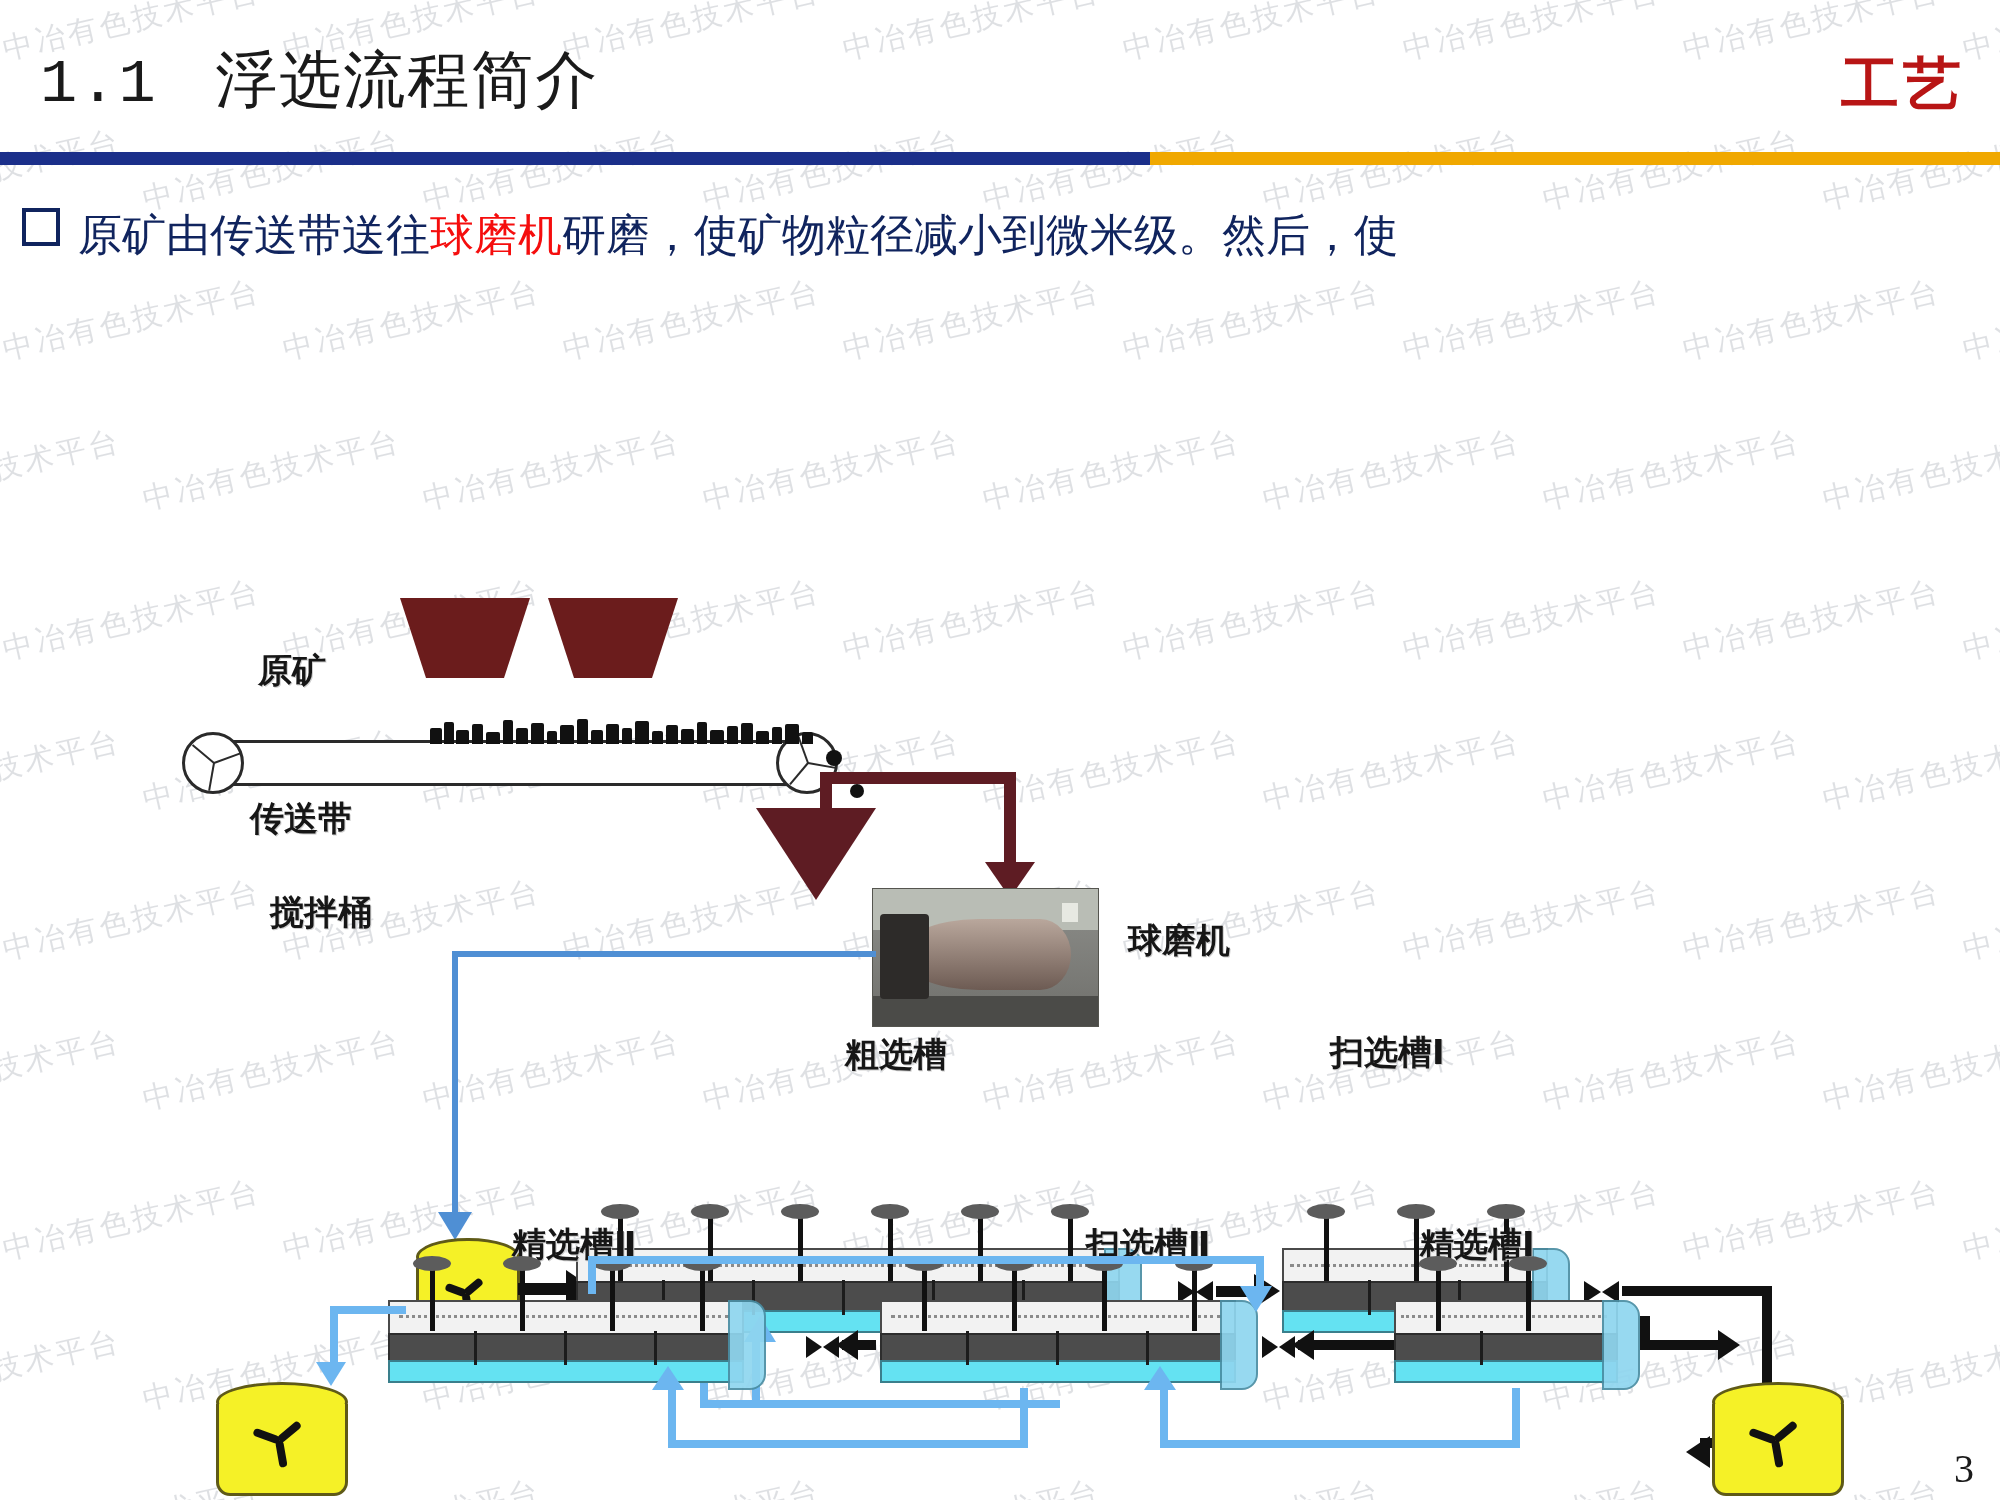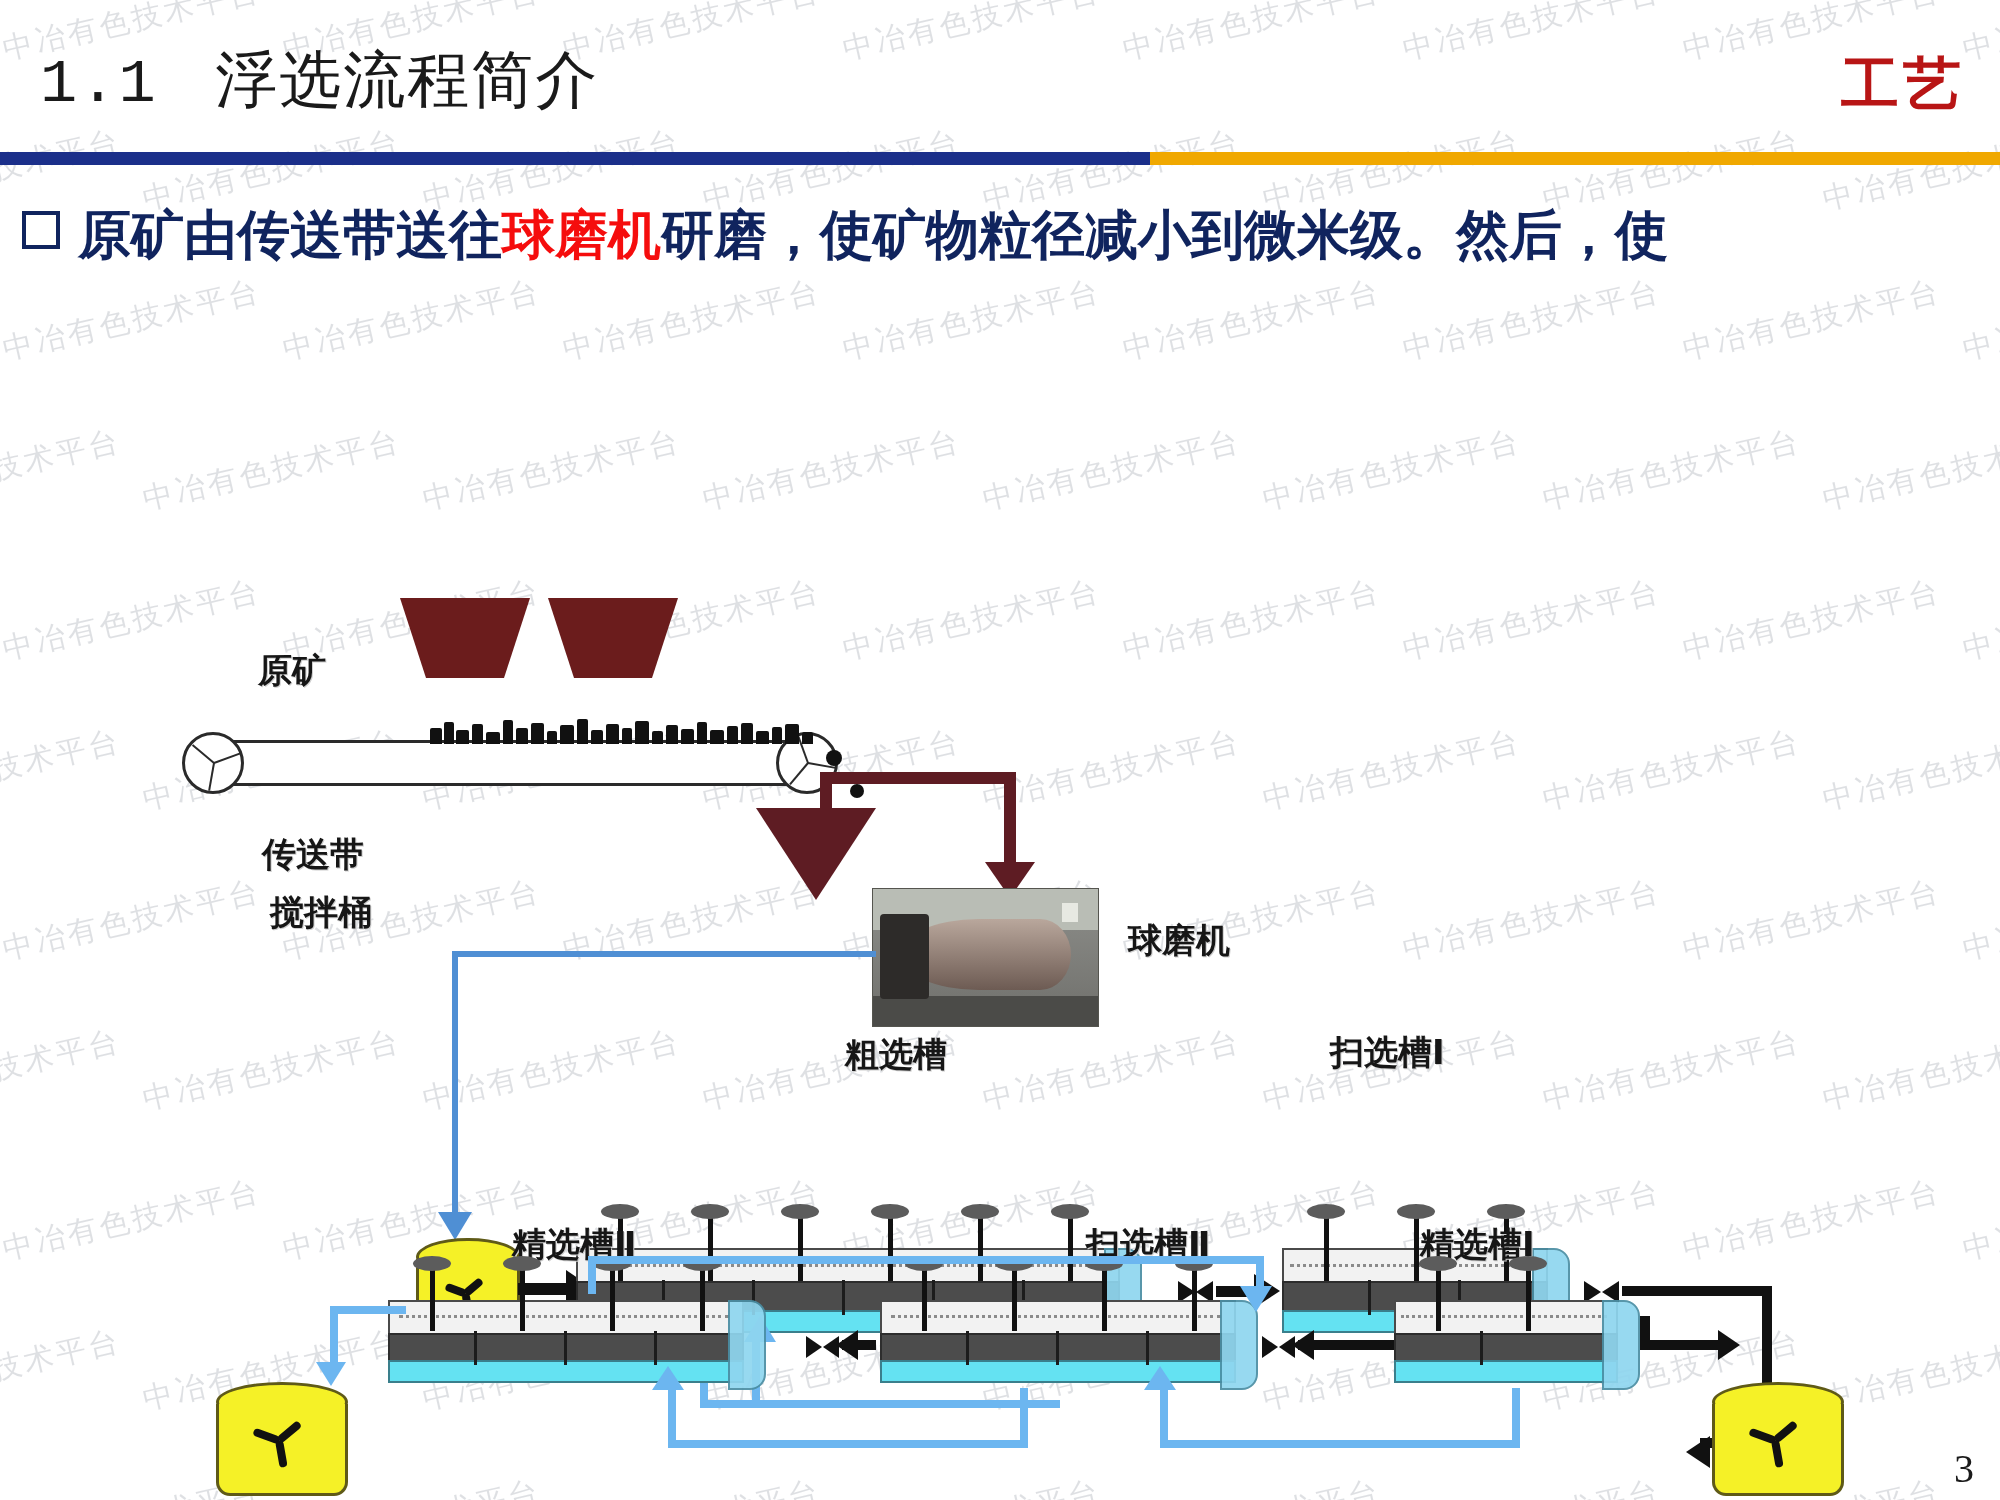--- a/index.html
+++ b/index.html
@@ -52,21 +52,21 @@
   .rule .seg-gold{
     position:absolute;left:1150px;top:0;width:850px;height:13px;
     background:#f0a800;
   }
   
   .para{
     position:absolute;left:22px;top:182px;width:1960px;
     z-index:10;
   }
   .tline{
-    font-size:53px;font-weight:bold;
+    font-size:44px;font-weight:normal;
     color:#10245e;
     line-height:106px;
     white-space:nowrap;
     letter-spacing:0px;
   }
   .tline.l1{text-indent:0;}
   .tline.indent{padding-left:62px;}
   .hl{color:#f50d0d;}
   .bullet-box{
     display:inline-block;
@@ -274,21 +274,21 @@
       <span style="left:311px;bottom:0;width:12px;height:21px;"></span>
     <span style="left:326px;bottom:0;width:13px;height:13px;"></span>
       <span style="left:342px;bottom:0;width:10px;height:17px;"></span>
     <span style="left:355px;bottom:0;width:14px;height:20px;"></span>
       <span style="left:372px;bottom:0;width:11px;height:12px;"></span>
   </div>
   <div class="ore-pile" style="left:826px;top:150px;width:60px;height:70px;">
     <span style="left:0px;top:0px;width:16px;height:16px;border-radius:50%;"></span>
     <span style="left:24px;top:34px;width:14px;height:14px;border-radius:50%;"></span>
   </div>
-  <div class="dlabel" style="left:262px;top:196px;margin-top:36px;">传送带</div>
+  <div class="dlabel" style="left:250px;top:196px;">传送带</div>
 
   <div class="tri-down" style="left:756px;top:208px;"></div>
   <div class="pipe" style="left:820px;top:172px;width:196px;height:12px;"></div>
   <div class="pipe" style="left:820px;top:172px;width:12px;height:40px;"></div>
   <div class="pipe" style="left:1004px;top:172px;width:12px;height:96px;"></div>
   <div class="tri-down" style="left:985px;top:262px;border-left-width:25px;border-right-width:25px;border-top-width:36px;"></div>
 
   <div class="millphoto" style="left:872px;top:288px;width:225px;height:137px;">
     <div class="sky"></div>
     <div class="win"></div>

